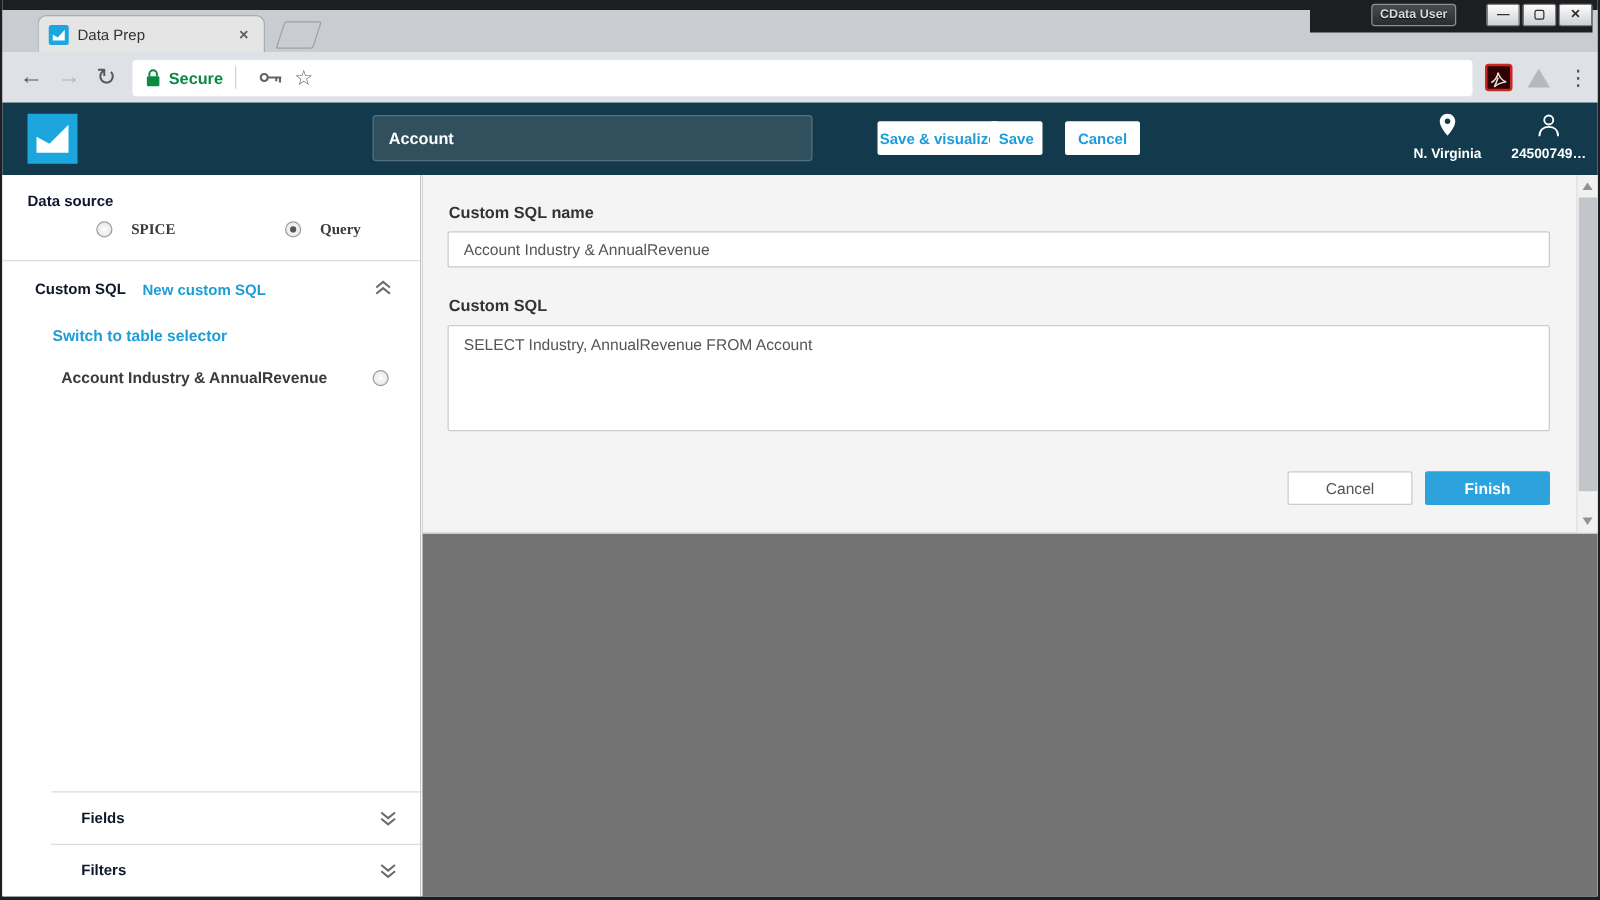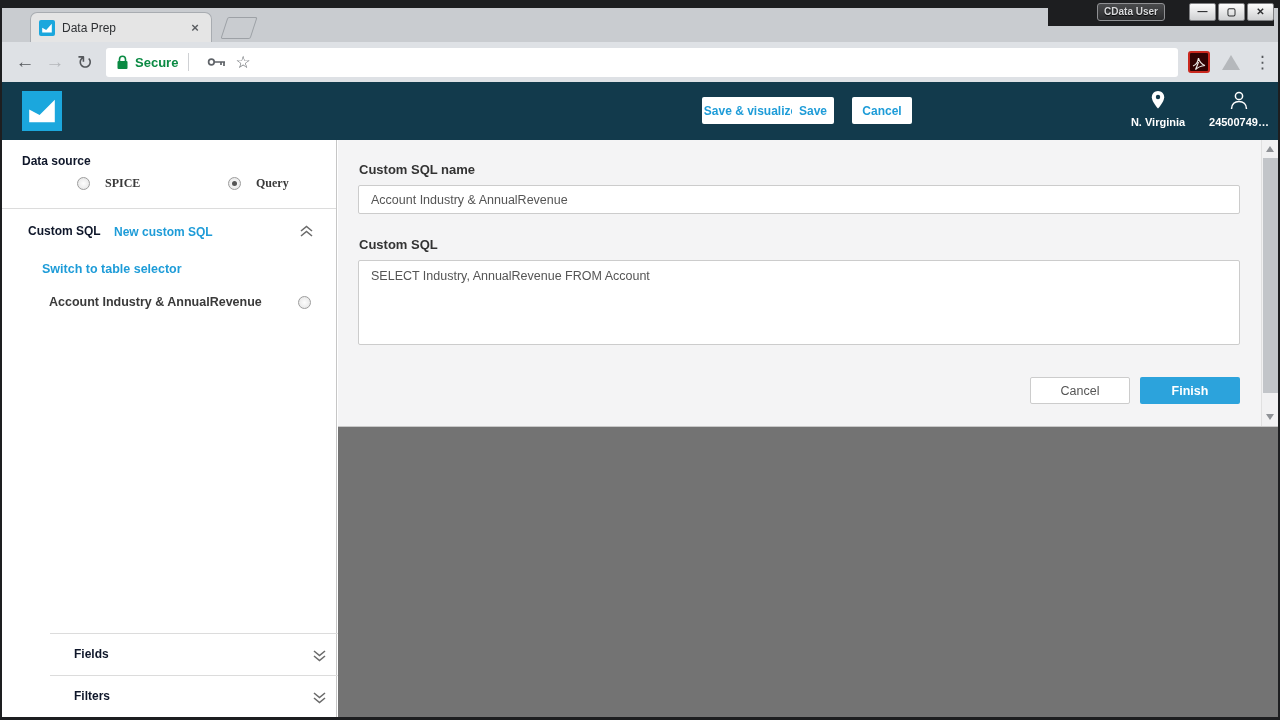--- a/index.html
+++ b/index.html
@@ -68,21 +68,21 @@
   .rad-query { left:226px; top:36px; }
   .sb-div { position:absolute; left:0; width:100%; border-top:1px solid #dcdcdc; }
   .sb-customsql-row { position:absolute; left:0; top:84px; width:100%; }
   .sb-customsql-row .sb-title { position:absolute; left:26px; top:0; }
   .link { color:#1e9cd8; font-size:12px; font-weight:bold; text-decoration:none; }
   .lnk-new { position:absolute; left:112px; top:1px; }
   .chev { position:absolute; right:22px; }
   .lnk-switch { position:absolute; left:40px; top:122px; font-size:12.5px; }
   .sb-item { position:absolute; left:47px; top:155px; width:262px; display:flex; align-items:center; }
   .sb-item .itm-lbl { font-size:12.5px; font-weight:bold; color:#3a3a3a; flex:1; }
-  .sb-bottom { position:absolute; left:13px; bottom:0; width:100%;padding-left:35px; }
+  .sb-bottom { position:absolute; left:4px; bottom:0; width:100%;padding-left:35px; }
   .sb-sec { position:relative; height:42px; border-top:1px solid #dcdcdc; }
   .sb-sec .sb-title { position:absolute; left:24px; top:13px; }
   .sb-sec .chev { top:14px; }
 
   
   .main { position:absolute; left:336px; top:0; right:0; height:100%; background:#737373; }
   .form-panel { position:absolute; left:0; top:0; width:100%; height:287px; background:#f4f4f5; border-bottom:1px solid #c8c8c8; }
   .f-label { position:absolute; left:21px; font-size:13px; font-weight:bold; color:#333; }
   .lbl-name { top:22px; }
   .lbl-sql { top:97px; }
@@ -155,20 +155,21 @@
     <div class="ext-drive"></div>
     <span class="menu-dots">⋮</span>
   </div>
 
   <div class="qs-header">
     <div class="qs-logo">
       <svg viewBox="0 0 100 100">
             <polygon points="18,78 18,46 44,60 82,22 82,78" fill="#fff"></polygon>
           </svg>
     </div>
+    <input class="qs-name-input" value="Account" style="">
     <button class="qs-btn sv">Save &amp; visualize</button>
     <button class="qs-btn s">Save</button>
     <button class="qs-btn c">Cancel</button>
     <div class="hdr-widget hw-region">
       <svg width="16" height="20" viewBox="0 0 16 20">
         <path d="M8 1 C4.5 1 1.8 3.8 1.8 7.2 C1.8 11.8 8 18.5 8 18.5 S14.2 11.8 14.2 7.2 C14.2 3.8 11.5 1 8 1 Z" fill="#fff"></path>
         <circle cx="8" cy="7" r="2.2" fill="#123a4c"></circle>
       </svg>
       <div class="lbl">N. Virginia</div>
     </div>

